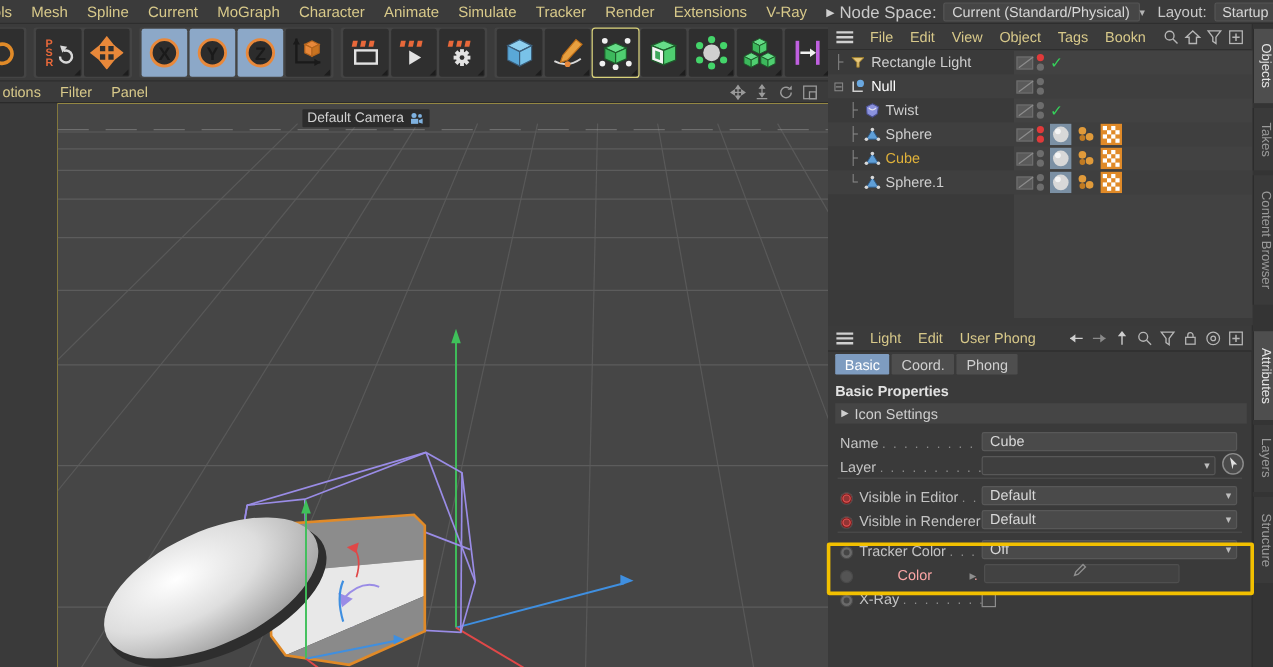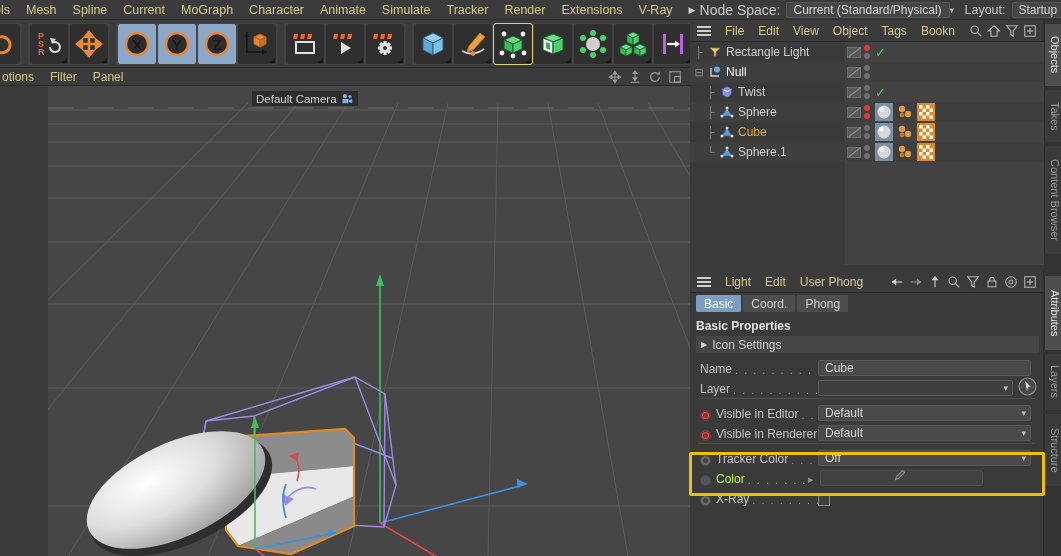--- a/index.html
+++ b/index.html
@@ -130,21 +130,21 @@
             padding:0 4px 0 6px; font-size:12px; color:#d8d8d8;}
   .pfield.empty{ background:#3f3f3f;}
   .pfield .chev{ margin-left:auto; font-size:9px; color:#bdbdbd;}
   .radio { width:11px; height:11px; border-radius:50%; background:#6a6a6a;
            border:1px solid #4a4a4a; position:relative; flex:0 0 auto; margin-right:5px;}
   .radio.red { background:#e05050; box-shadow:inset 0 0 0 1px #7a2020;}
   .radio.grey { background:#6a6a6a; }
   .radio.dim { background:#545454; }
   .radio i { position:absolute; left:2px; top:2px; width:5px; height:5px; border-radius:50%;
              background:rgba(0,0,0,.35);}
-  .prow.dim .plabel, .prow.dim .pdots { color:#bef264; }
+  .prow.dim .plabel, .prow.dim .pdots { color:#fca5a5;margin-left:32px; }
   .chkbox{ width:12px; height:12px; border:1px solid #8d8d8d; background:#3f3f3f;}
   .sep { height:1px; background:#4d4d4d; margin:2px 8px; }
 
   .hl-box { position:absolute; left:-1px; top:0; width:356px; height:44px;
             border:3px solid #f2c000; z-index:30; pointer-events:none; border-radius:2px;}
 
   
   svg { display:block; }
   .ic { width:14px; height:14px; }
 </style>

